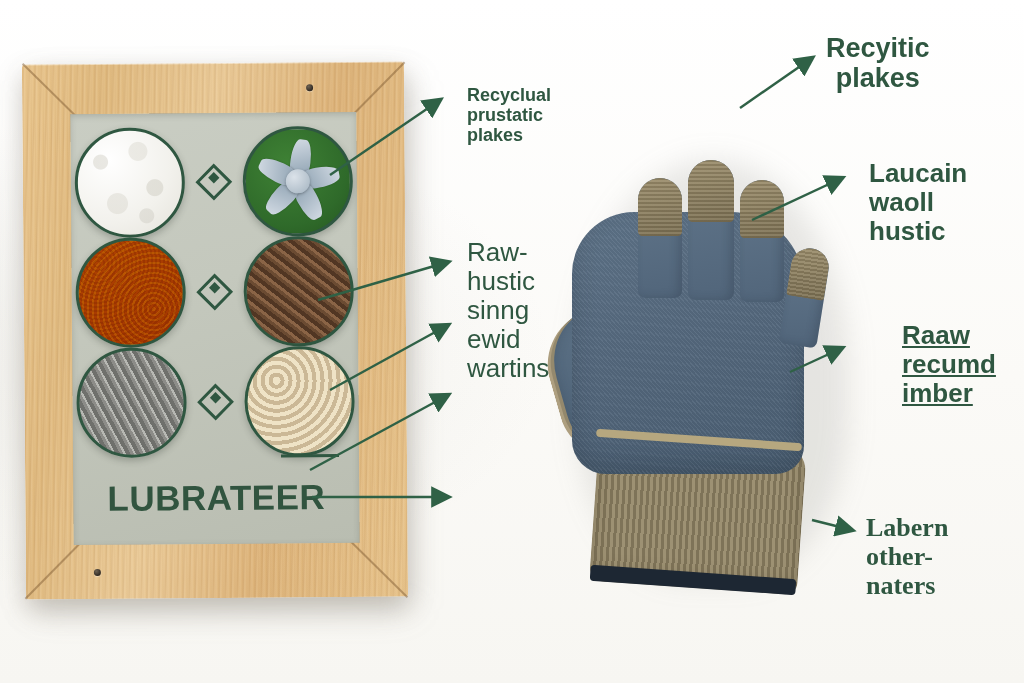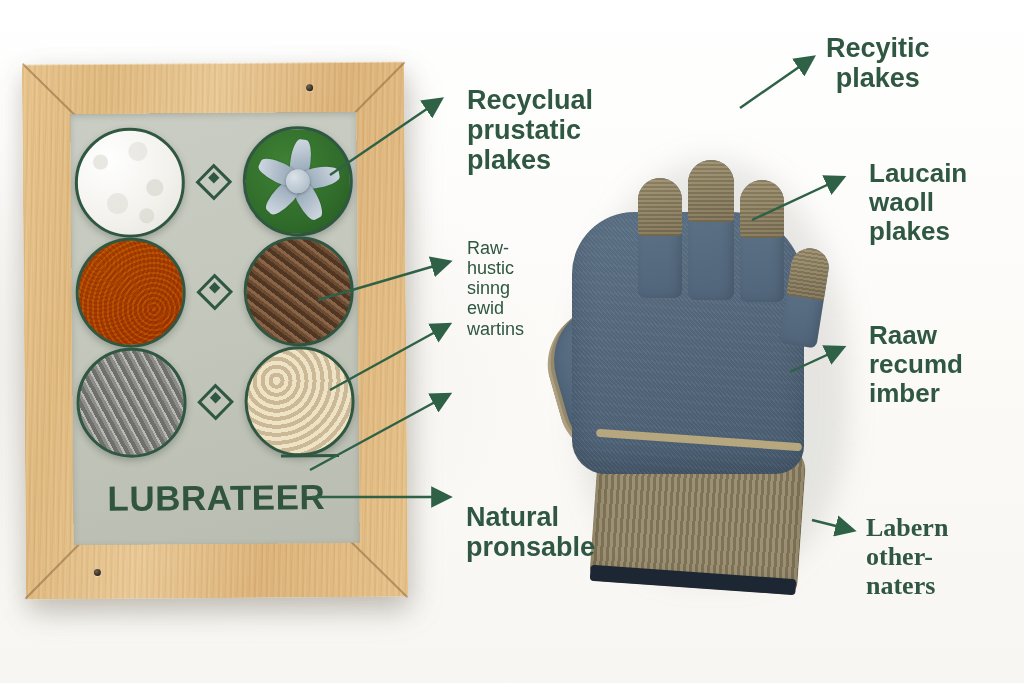--- a/index.html
+++ b/index.html
@@ -424,40 +424,38 @@
       <path d="M330,390 L448,325"></path>
       <path d="M310,470 L448,395"></path>
       <path d="M312,497 L448,497"></path>
       <path d="M740,108 L812,58"></path>
       <path d="M752,220 L842,178"></path>
       <path d="M790,372 L842,348"></path>
       <path n="x" d="M812,520 L852,530"></path>
     </g>
   </svg>
 
-  <div class="anno bold" style="left:467px; top:85px; font-size:27px;">Recyclual
+  <div class="anno bold" style="left:467px; top:85px; font-size:18px;">Recyclual
 prustatic
 plakes</div>
 
-  <div class="anno light" style="left:467px; top:238px; font-size:18px;">Raw-
+  <div class="anno light" style="left:467px; top:238px; font-size:26px;">Raw-
 hustic
 sinng
 ewid
 wartins</div>
 
-  <div class="anno bold" style="left:466px; top:502px; font-size:27px;">Natural
-pronsable</div>
 
   <div class="anno bold" style="left:826px; top:33px; font-size:27px;text-align:center;">Recyitic
 plakes</div>
 
   <div class="anno bold" style="left:869px; top:159px; font-size:26px;">Laucain
 waoll
-plakes</div>
-
-  <div class="anno bold" style="left:869px; top:321px; font-size:26px;">Raaw
+hustic</div>
+
+  <div class="anno bold" style="left:902px; top:321px; font-size:26px;text-decoration:underline;">Raaw
 recumd
 imber</div>
 
   <div class="anno bold" style="left:866px; top:513px; font-size:26px;font-family:Liberation Serif, serif;">Labern
 other-
 naters</div>
 </div>
 
 </body></html>

